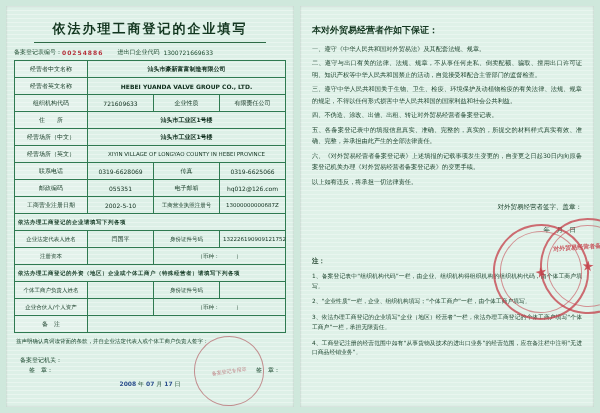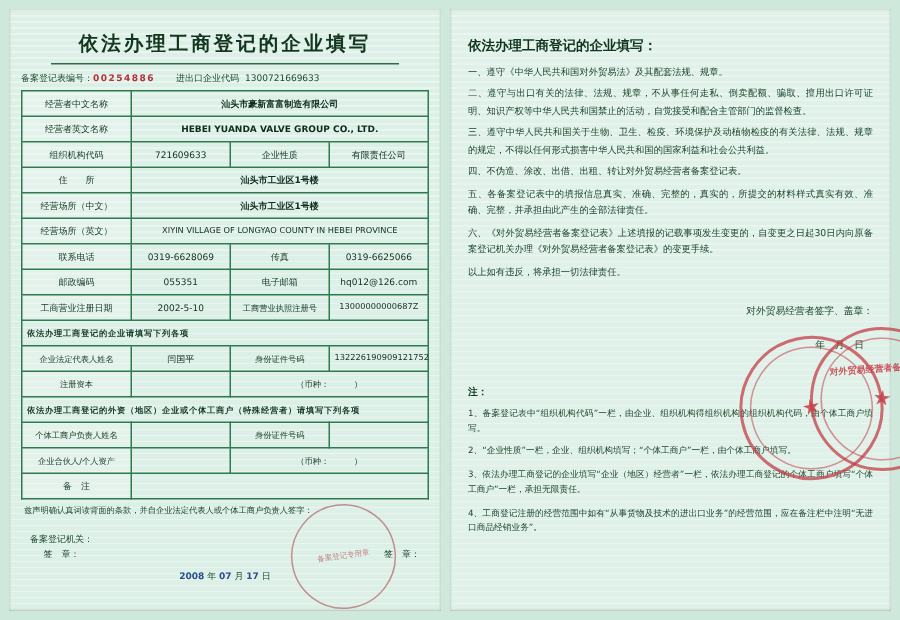--- a/index.html
+++ b/index.html
@@ -220,21 +220,21 @@
       <span class="date-v">07</span>
       <span>月</span>
       <span class="date-v">17</span>
       <span>日</span>
     </div>
 
     <div class="stamp-left">备案登记专用章</div>
   </div>
 
   <div class="sheet right">
-    <div class="r-title">依法办理工商登记的企业填写：</div>
+    <div class="r-title">本对外贸易经营者作如下保证：</div>
     <div class="r-body">
       <p>一、遵守《中华人民共和国对外贸易法》及其配套法规、规章。</p>
       <p>二、遵守与出口有关的法律、法规、规章，不从事任何走私、倒卖配额、骗取、擅用出口许可证明、知识产权等中华人民共和国禁止的活动，自觉接受和配合主管部门的监督检查。</p>
       <p>三、遵守中华人民共和国关于生物、卫生、检疫、环境保护及动植物检疫的有关法律、法规、规章的规定，不得以任何形式损害中华人民共和国的国家利益和社会公共利益。</p>
       <p>四、不伪造、涂改、出借、出租、转让对外贸易经营者备案登记表。</p>
       <p>五、各备案登记表中的填报信息真实、准确、完整的，真实的，所提交的材料样式真实有效、准确、完整，并承担由此产生的全部法律责任。</p>
       <p>六、《对外贸易经营者备案登记表》上述填报的记载事项发生变更的，自变更之日起30日内向原备案登记机关办理《对外贸易经营者备案登记表》的变更手续。</p>
       <p>以上如有违反，将承担一切法律责任。</p>
     </div>
 

